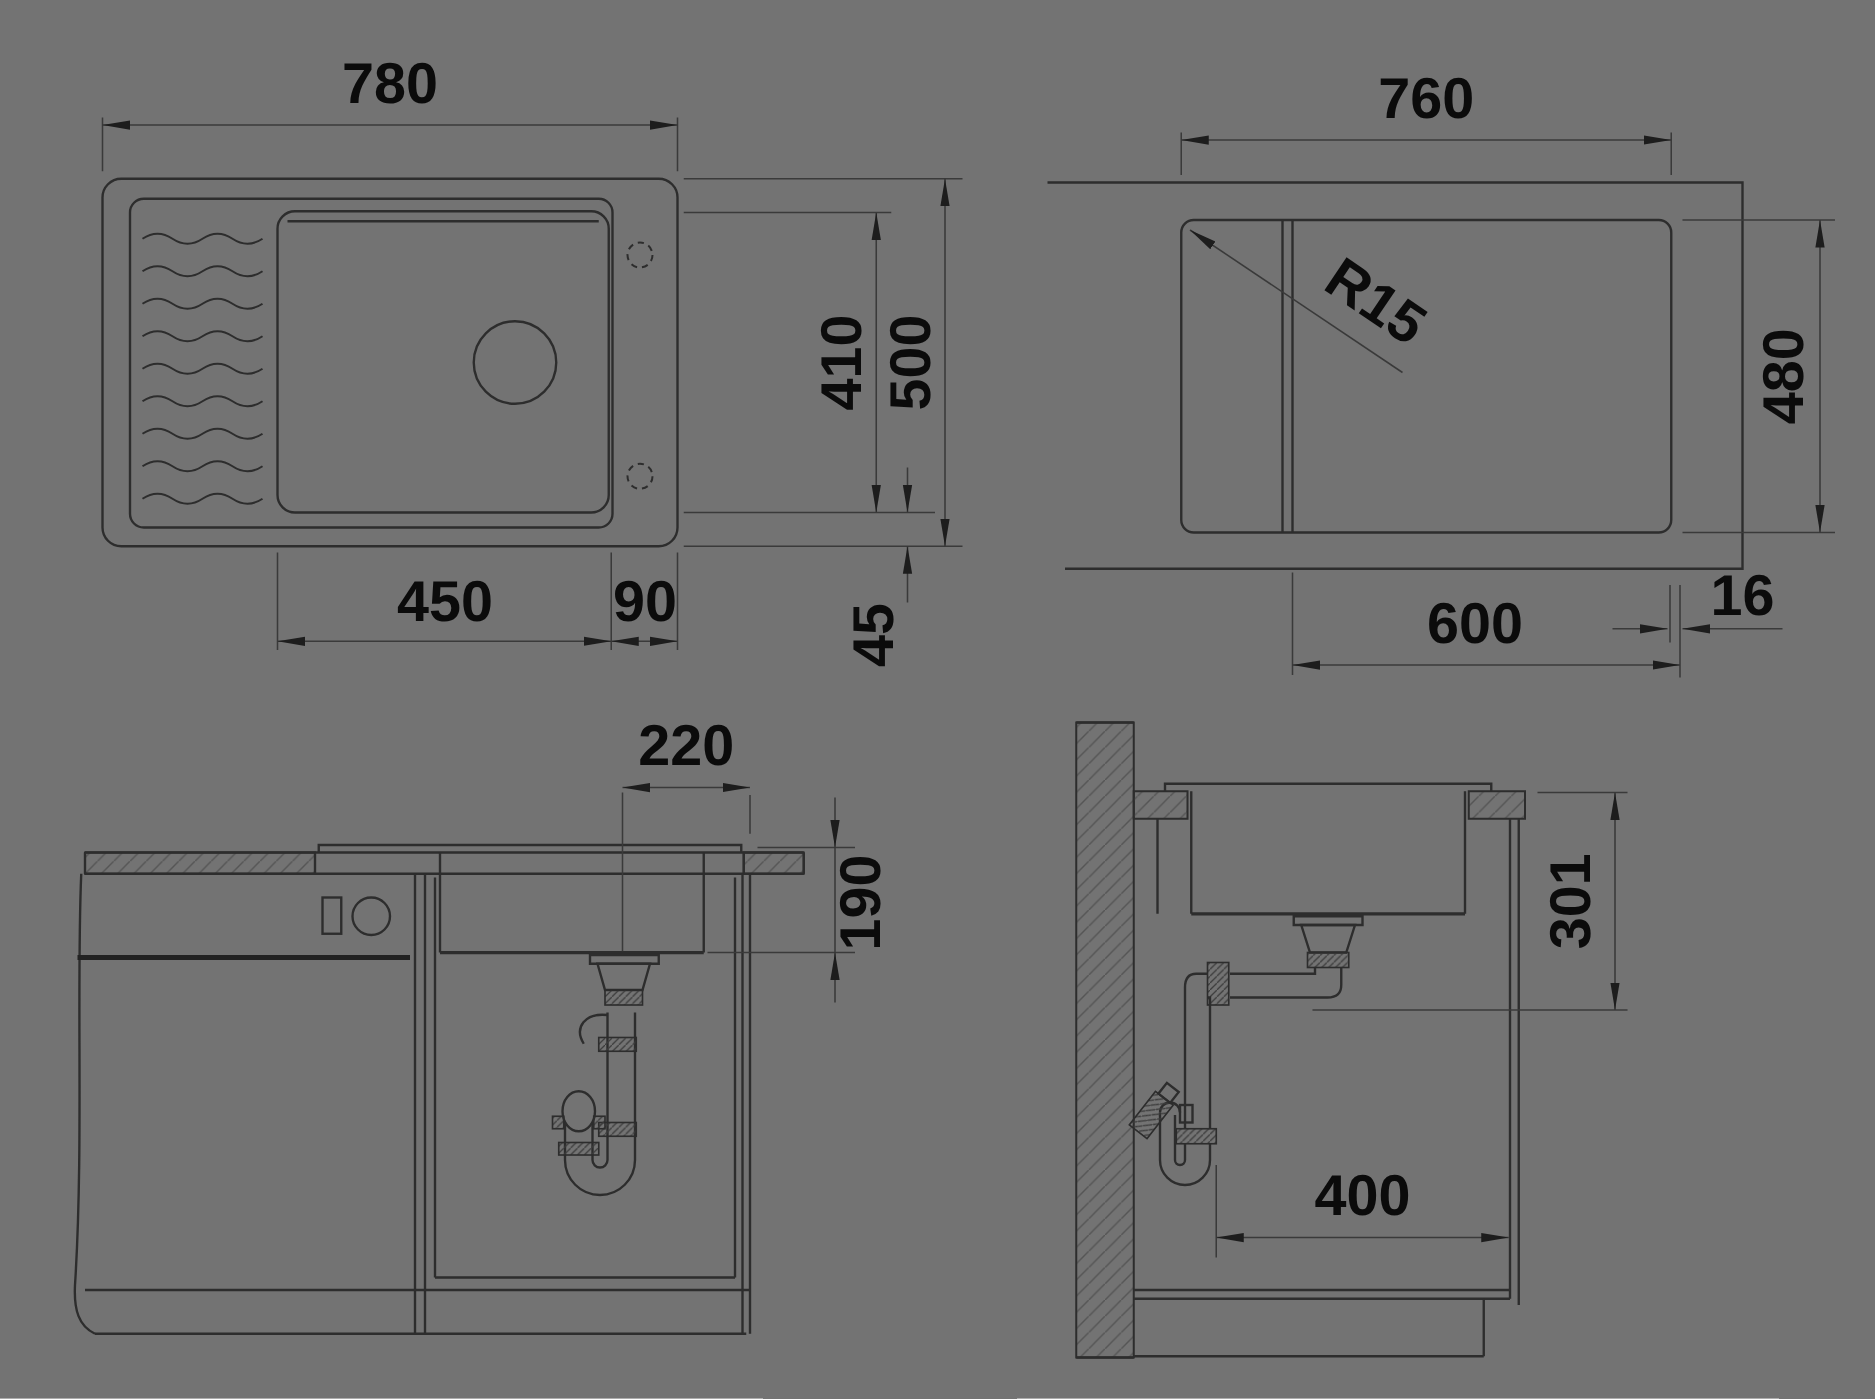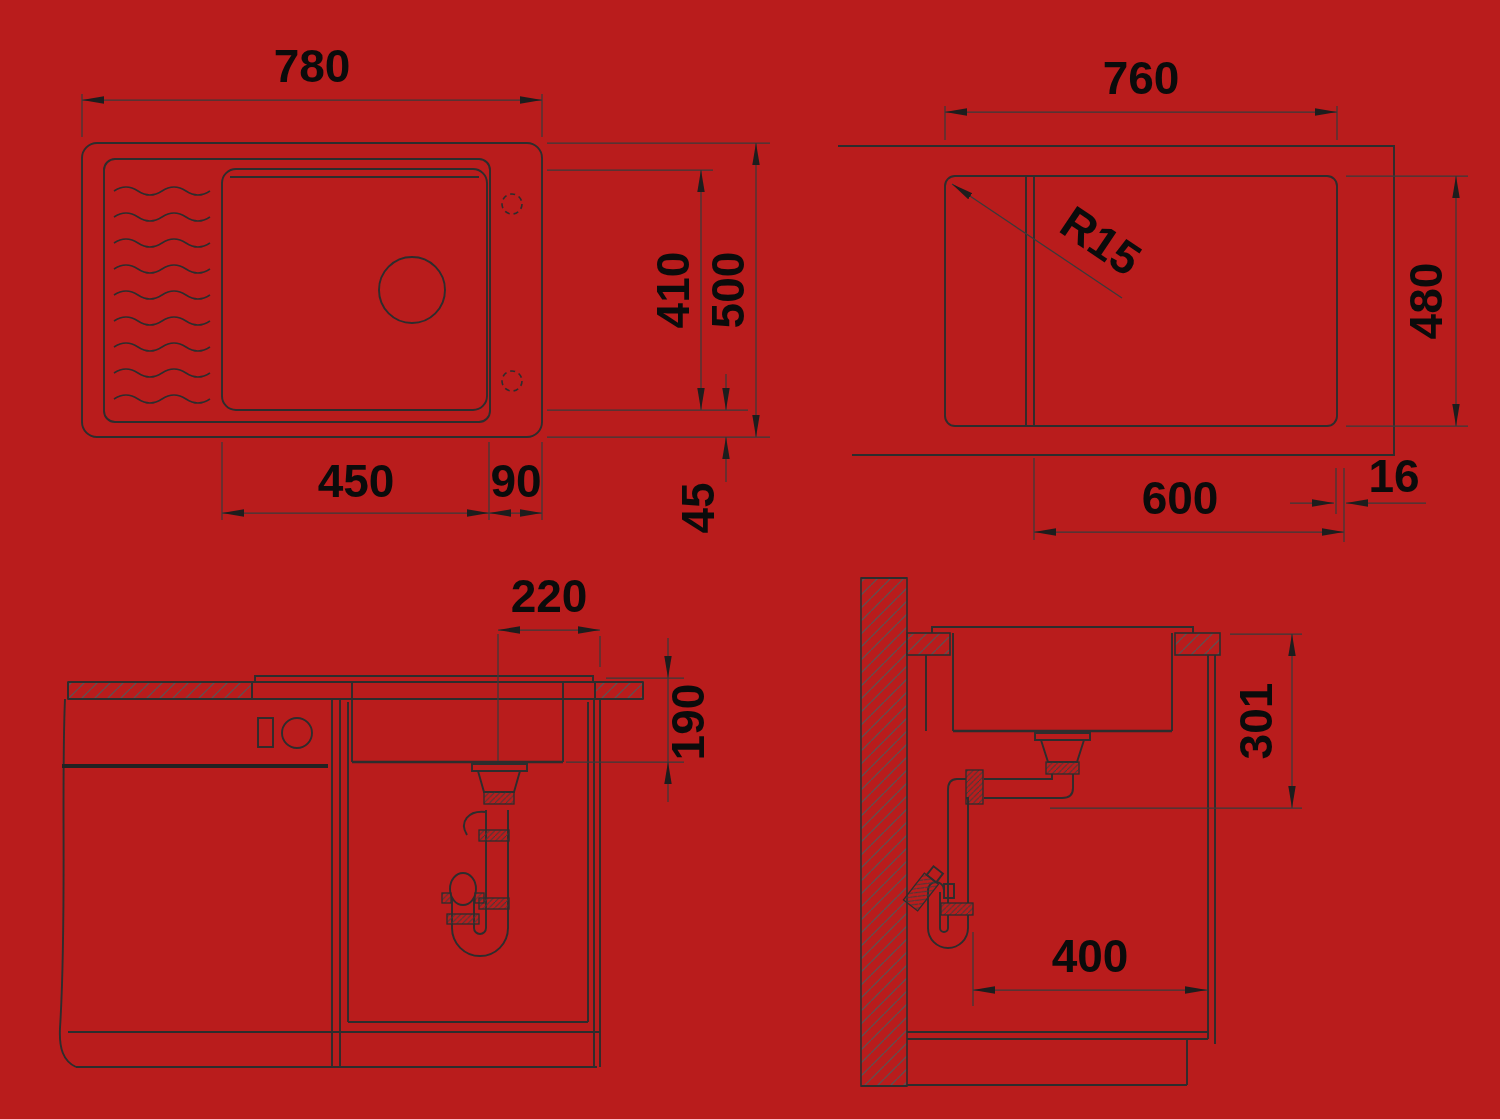--- a/index.html
+++ b/index.html
@@ -1,16 +1,16 @@
 <!DOCTYPE html>
 <html><head>
 <meta charset="utf-8">
 <style>
   html,body{margin:0;padding:0;background:#ffffff;}
-  .canvas{width:1500px;height:1119px;background:#b91c1c;position:relative;overflow:hidden;}
+  .canvas{width:1500px;height:1119px;background:#737373;position:relative;overflow:hidden;}
   svg{display:block;}
   .ln{stroke:#2d2d2d;stroke-width:1.9;fill:none;stroke-linecap:butt;}
   .ln2{stroke:#2d2d2d;stroke-width:2.6;fill:none;}
   .thin{stroke:#3a3a3a;stroke-width:1.25;fill:none;}
   .door{stroke:#222;stroke-width:4;fill:none;}
   .wave{stroke:#2d2d2d;stroke-width:1.6;fill:none;}
   .dash{stroke:#2d2d2d;stroke-width:1.6;fill:none;stroke-dasharray:5 4;}
   .nut{fill:url(#h2);stroke:#2d2d2d;stroke-width:1.3;}
   .hatch{fill:url(#h1);stroke:#2d2d2d;stroke-width:1.6;}
   .dim{font-family:"Liberation Sans","DejaVu Sans",sans-serif;font-weight:700;font-size:46px;fill:#0b0b0b;}

